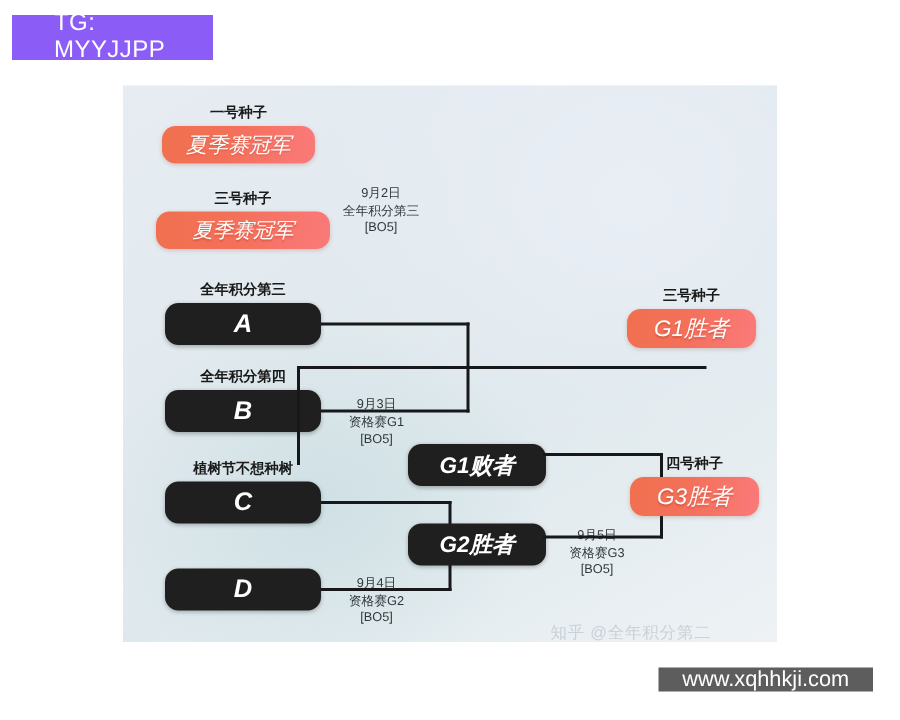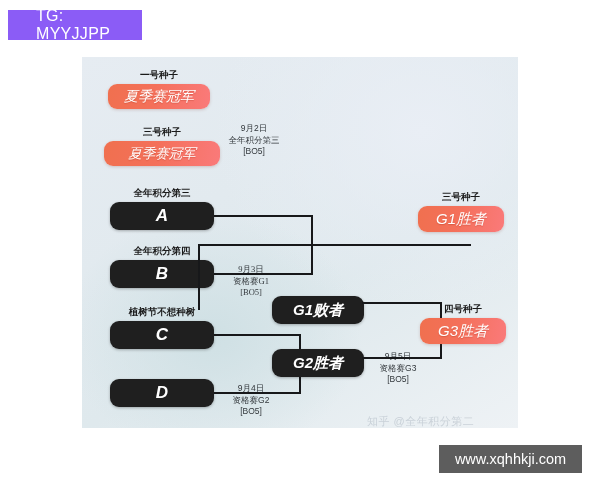--- a/index.html
+++ b/index.html
@@ -110,21 +110,21 @@
     white-space: nowrap;
     letter-spacing: 0.5px;
   }
 
   
   .site-watermark {
     position: absolute;
     left: 439px;
     top: 445px;
     width: 143px;
-    height: 28px;
+    height: 16px;
     background: #5d5d5d;
     color: #ffffff;
     font-size: 14.5px;
     display: flex;
     align-items: center;
     justify-content: center;
     box-sizing: border-box;
   }
 </style>
 </head>
@@ -145,21 +145,21 @@
     <div>全年积分第三</div>
     <div>[BO5]</div>
   </div>
 
   <div class="node-caption" style="left:18px; top:130px; width:124px;">全年积分第三</div>
   <div class="node node-team" style="left:28px; top:145px; width:104px; height:28px; font-size:17px;">A</div>
 
   <div class="node-caption" style="left:18px; top:188px; width:124px;">全年积分第四</div>
   <div class="node node-team" style="left:28px; top:203px; width:104px; height:28px; font-size:17px;">B</div>
 
-  <div class="match-info" style="left:134px; top:165px; width:70px;font-family:Liberation Serif, serif;">
+  <div class="match-info" style="left:134px; top:165px; width:70px;">
     <div>9月3日</div>
     <div>资格赛G1</div>
     <div>[BO5]</div>
   </div>
 
   <div class="line line-h" style="left:132px; top:158px; width:99px;"></div>
 
   <div class="line line-h" style="left:132px; top:216px; width:99px;"></div>
 
   <div class="line line-v" style="left:229px; top:158px; height:60px;"></div>

